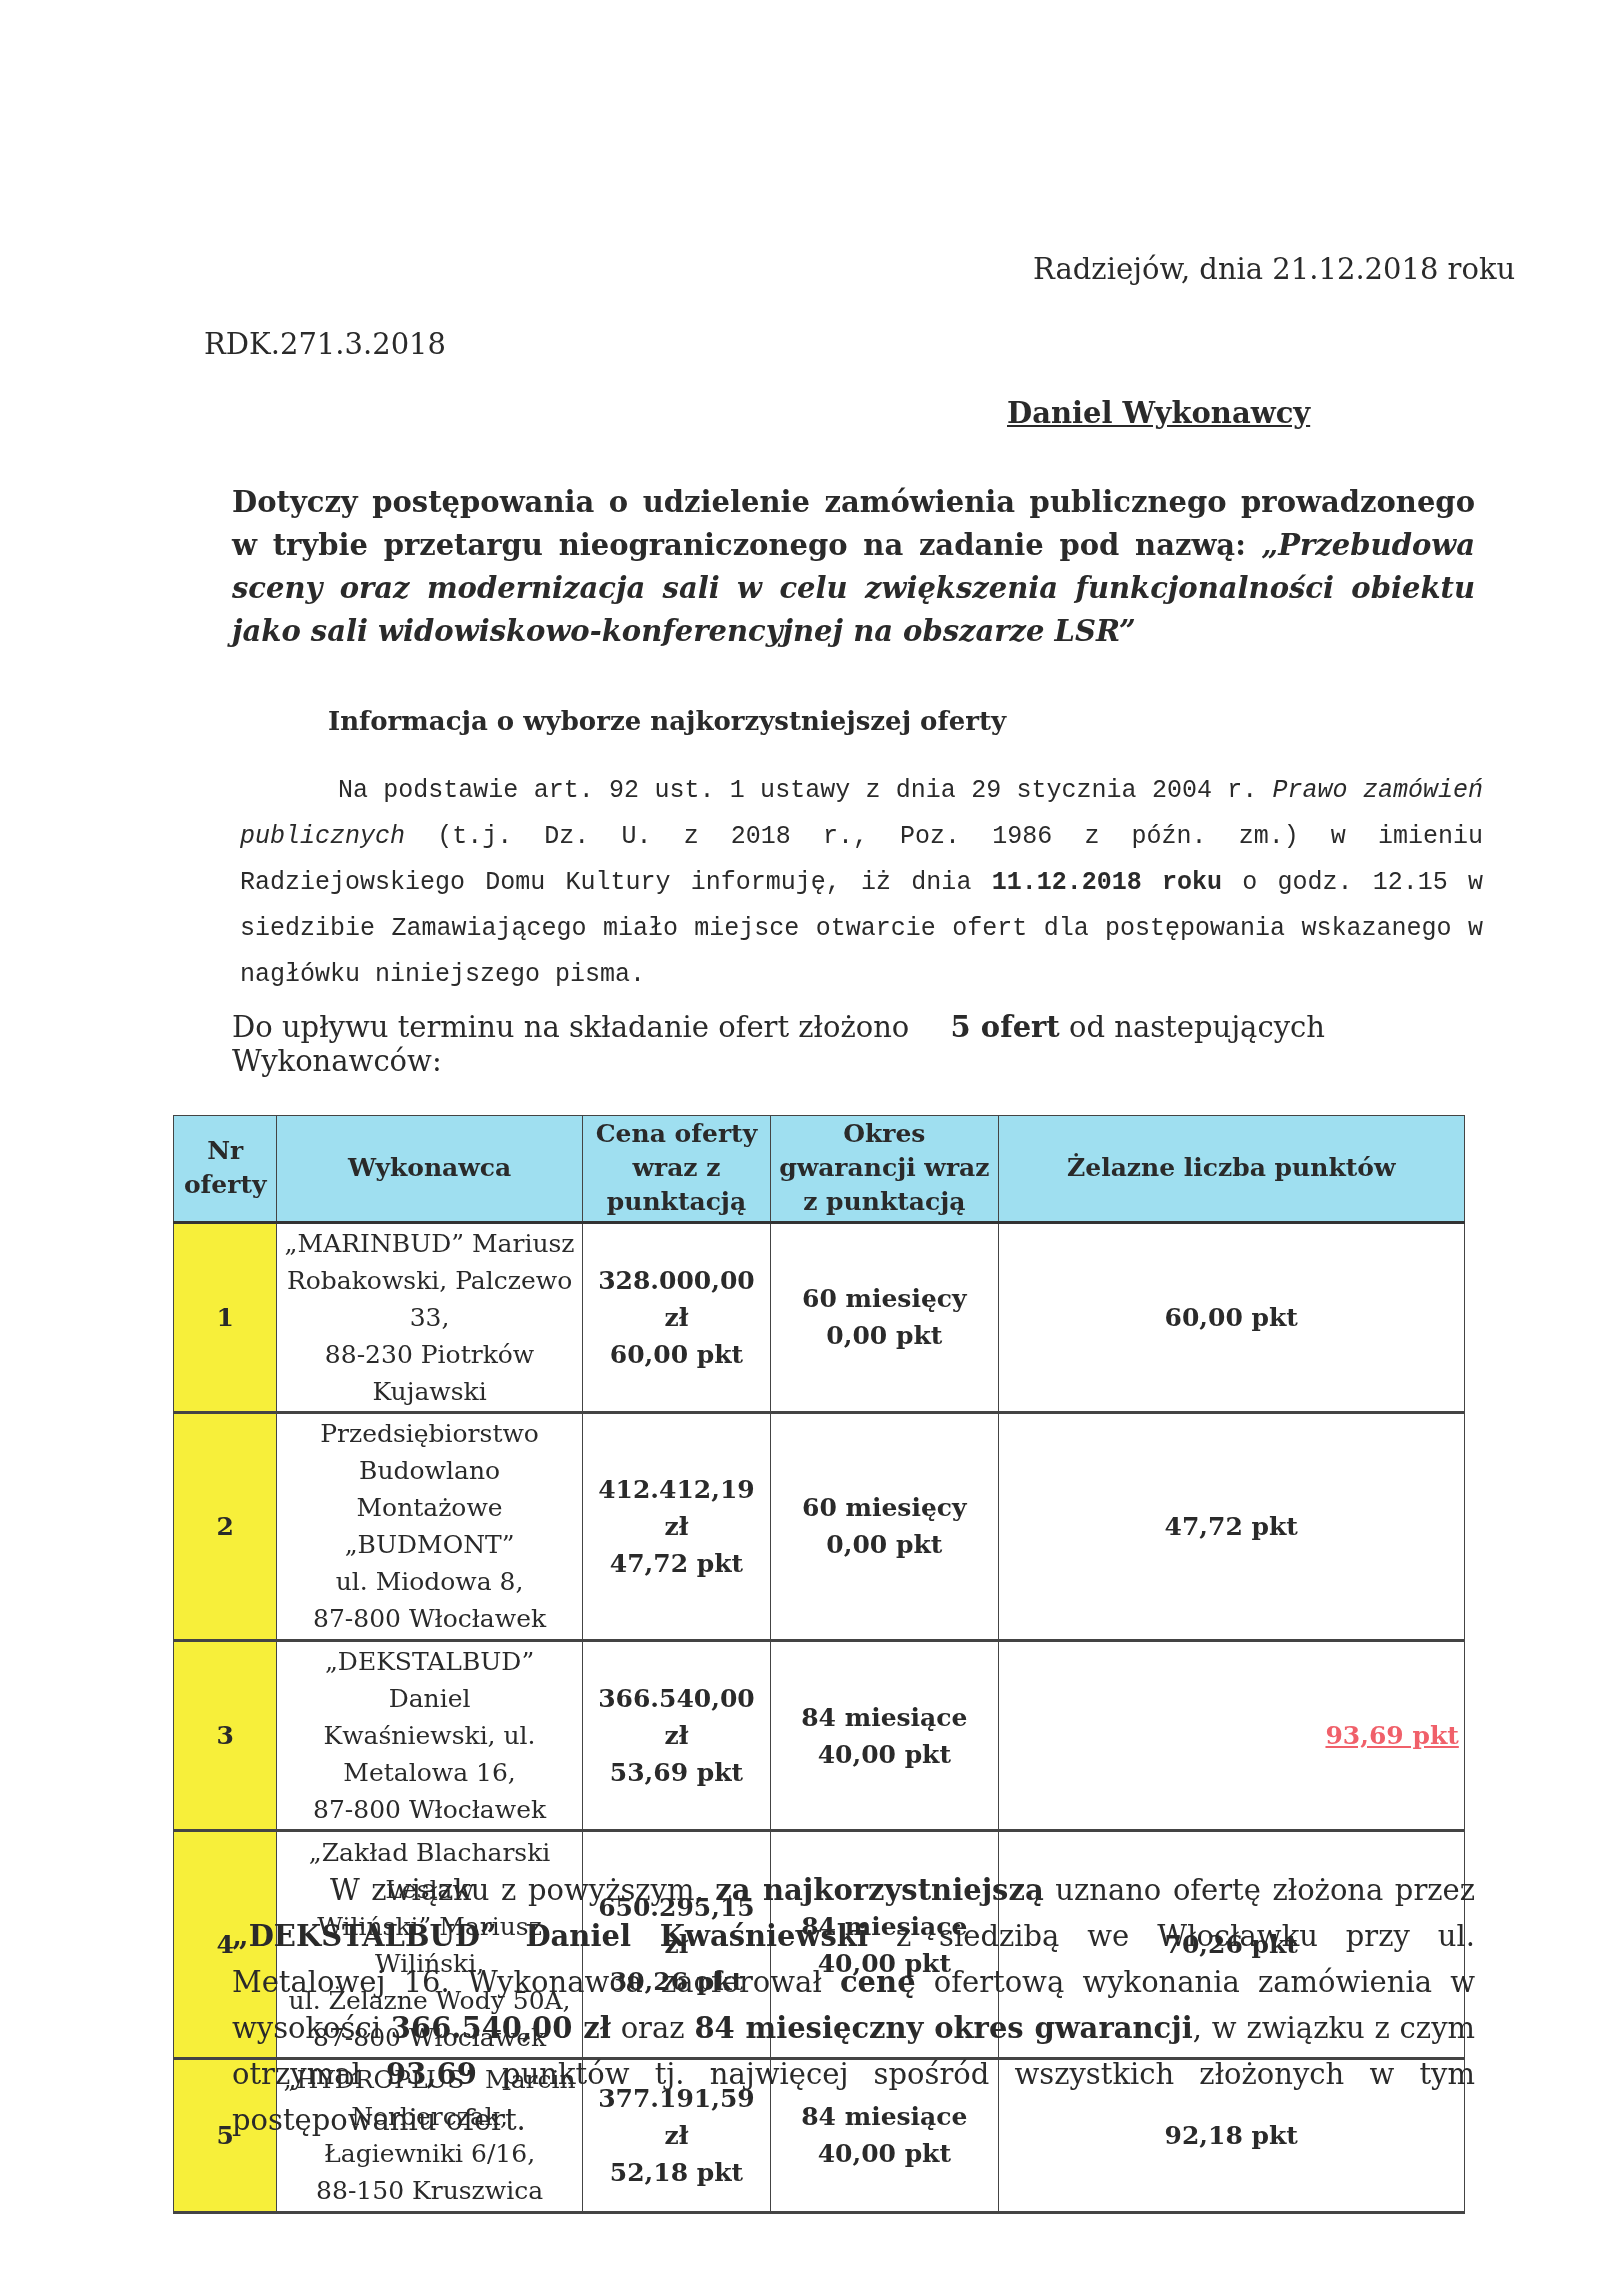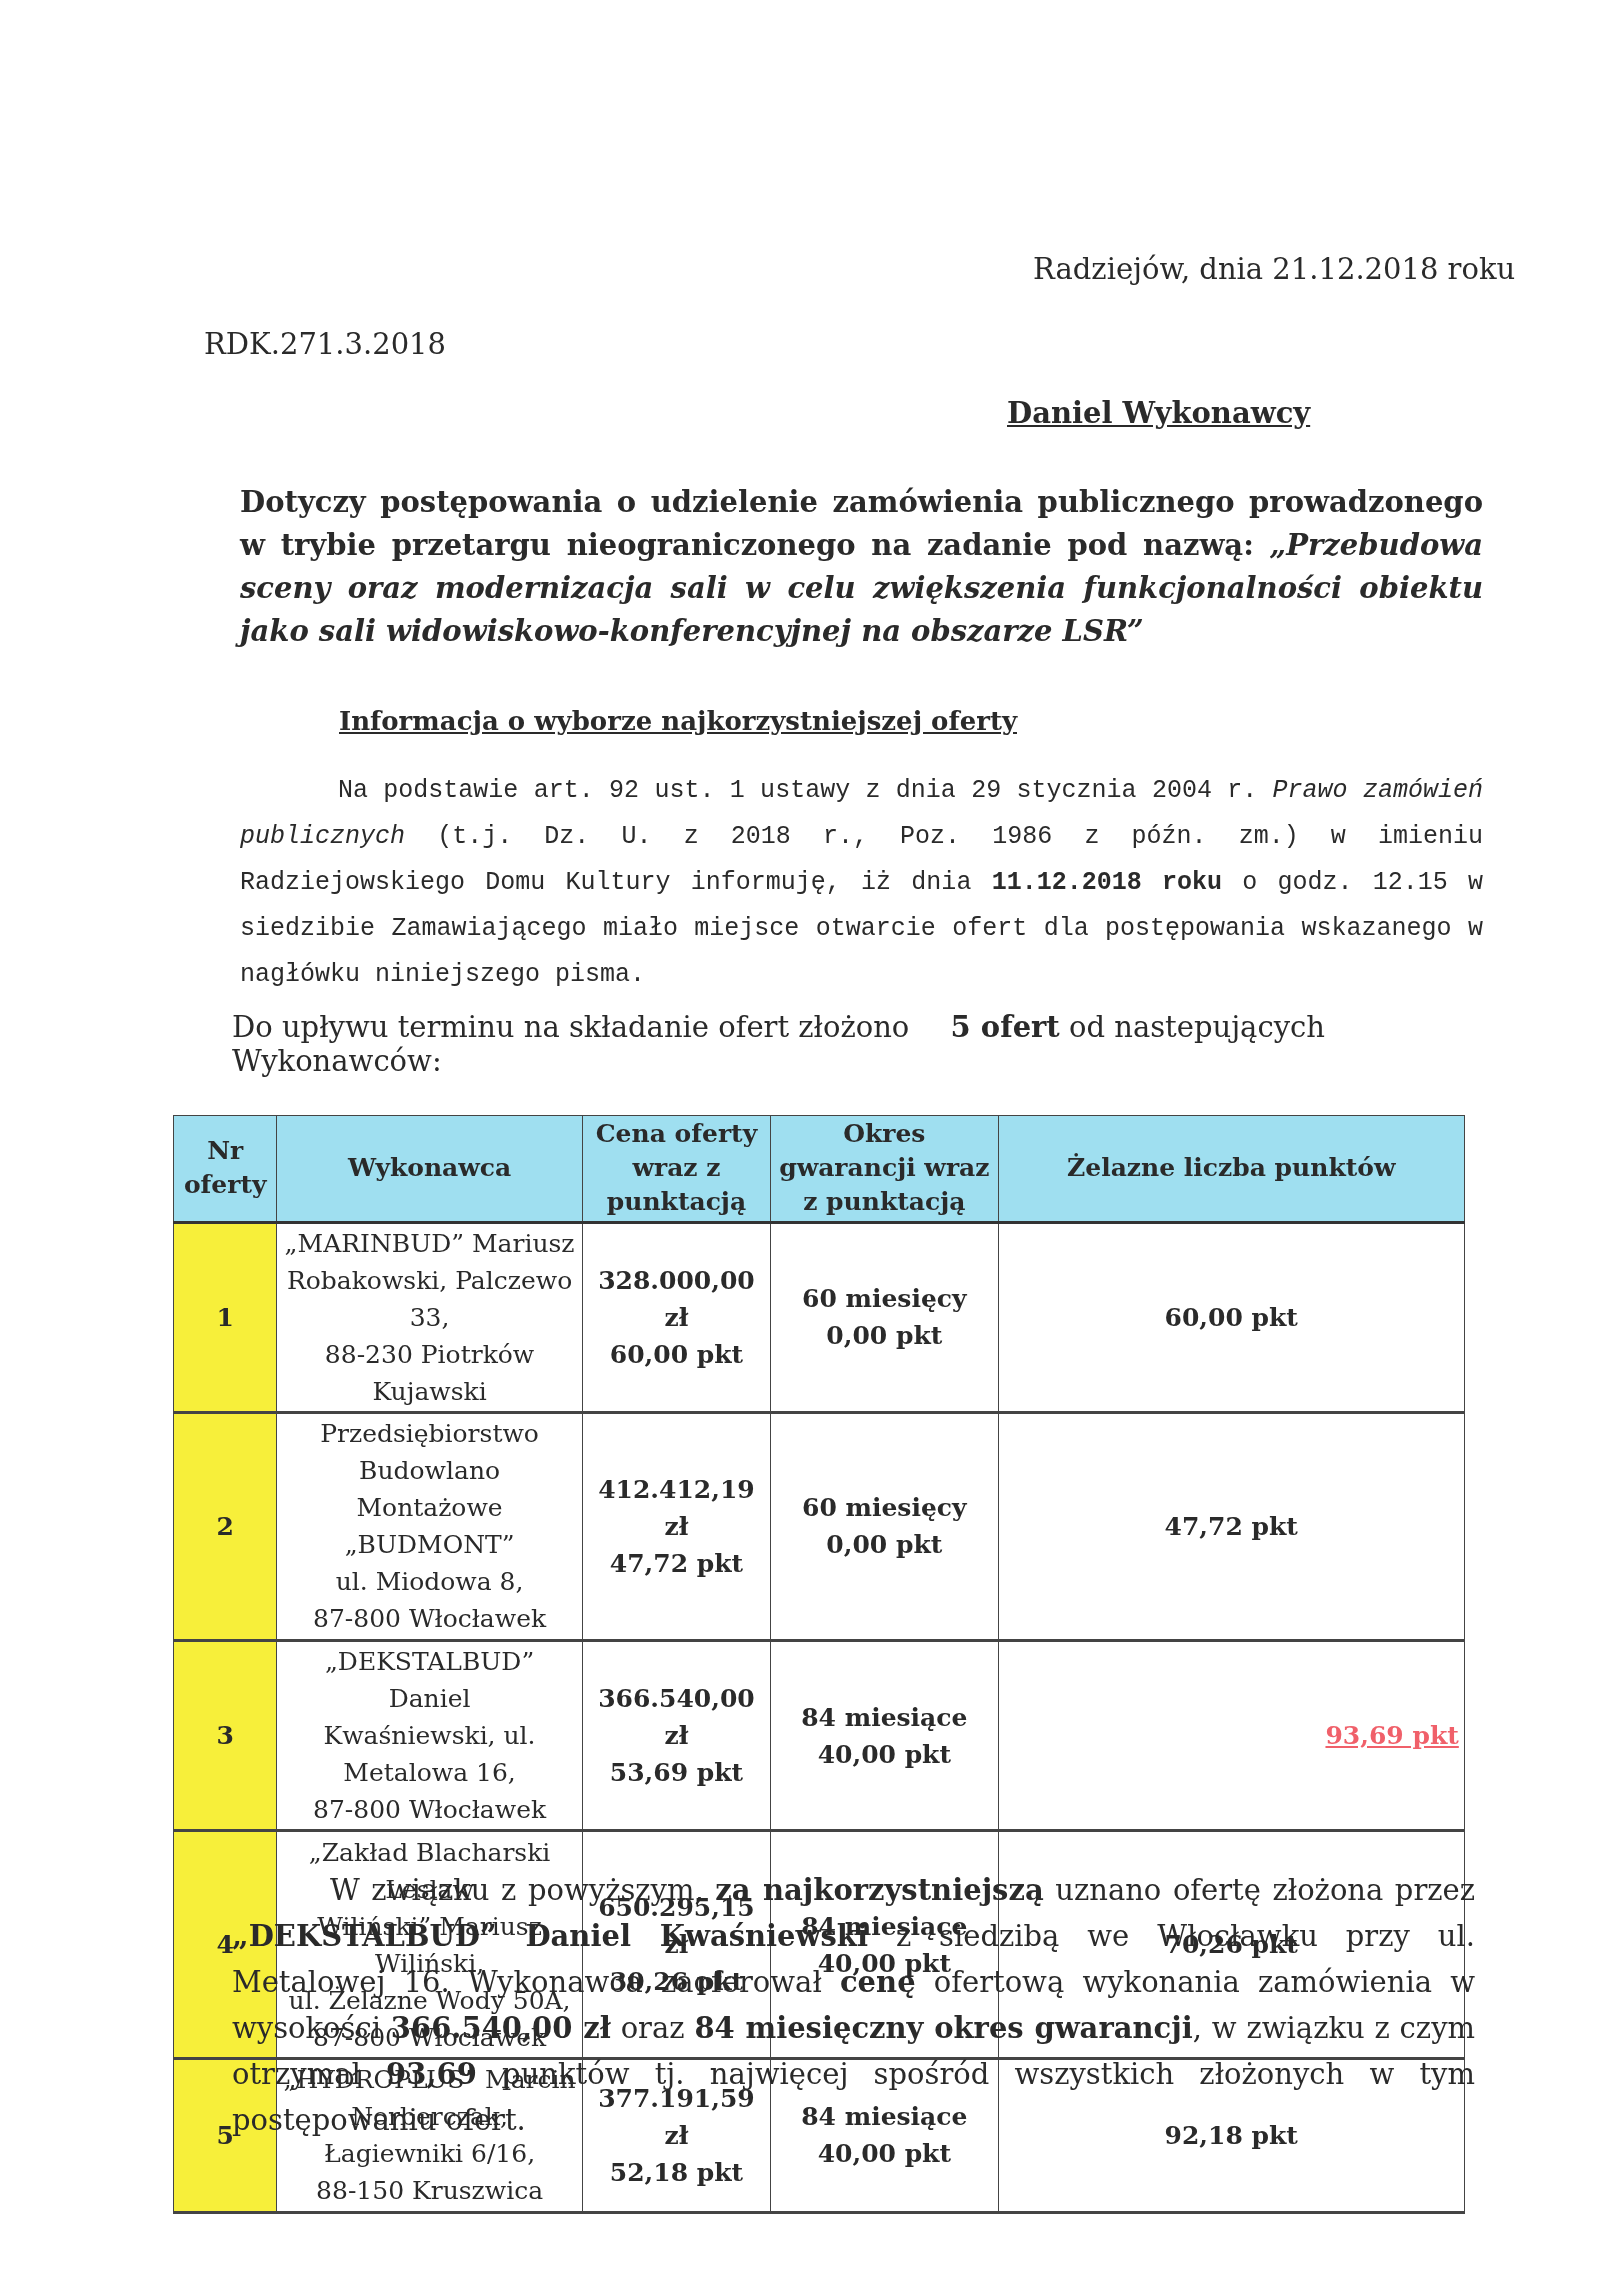--- a/index.html
+++ b/index.html
@@ -7,26 +7,26 @@
     width: 1623px; height: 2295px; position: relative; overflow: hidden;
     font-family: "DejaVu Serif", "Liberation Serif", serif;
     color: #2a2a2a;
   }
   .page { position: absolute; left: 0; top: 0; width: 1623px; height: 2295px; }
   #place-date { position: absolute; left: 1033px; top: 252px; font-size: 29px; }
   #ref-number { position: absolute; left: 204px; top: 327px; font-size: 29px; }
   #addressee { position: absolute; left: 1007px; top: 396px; font-size: 29px; font-weight: bold; text-decoration: underline; }
   #subject {
     position: absolute; left: 232px; top: 481px; width: 1243px;
-    font-size: 29px; font-weight: bold; line-height: 43px; text-align: justify; margin-left: 8px;
+    font-size: 29px; font-weight: bold; line-height: 43px; text-align: justify;
   }
   #subject .it { font-style: italic; }
   #info-title {
-    position: absolute; left: 15px; top: 706px; width: 1326px; text-align: center;
-    font-size: 26px; font-weight: bold; text-decoration: underline;
+    position: absolute; left: 4px; top: 706px; width: 1326px; text-align: center;
+    font-size: 26px; font-weight: bold; 
   }
   #para-basis {
     position: absolute; left: 240px; top: 768px; width: 1243px;
     font-size: 25px; line-height: 46px; text-align: justify; text-indent: 98px; font-family: Liberation Mono, monospace;
   }
   #para-basis .it { font-style: italic; }
   #para-basis b { font-weight: bold; }
   #para-offers { position: absolute; left: 232px; top: 1010px; width: 1243px; font-size: 29px; text-indent: 0; }
   #para-offers b { font-weight: bold; margin-left: 32px; }
 

